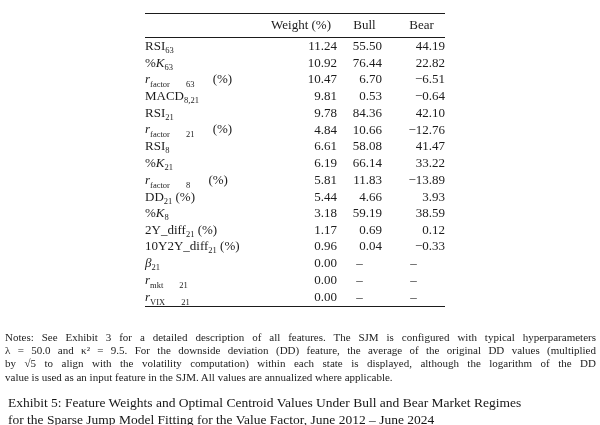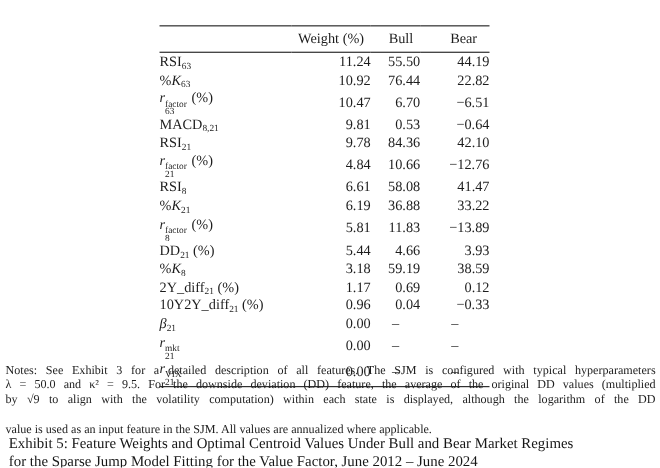--- a/index.html
+++ b/index.html
@@ -6,21 +6,21 @@
   body {
     width: 600px; height: 425px;
     background: #ffffff;
     color: #1c1c1c;
     font-family: "Liberation Serif", "DejaVu Serif", serif;
     position: relative;
     overflow: hidden;
   }
 
   
-  .table-block { position: absolute; left: 145px; top: 23px; }
+  .table-block { position: absolute; left: 145px; top: 13px; }
   table.exhibit {
     border-collapse: collapse;
     table-layout: fixed;
     width: 300px;
     font-size: 13px;
   }
   table.exhibit thead td {
     border-top: 1.5px solid #1b1b1b;
     border-bottom: 1px solid #1b1b1b;
     text-align: center;
@@ -44,39 +44,40 @@
   td.num.dash { text-align: center; }
 
   .it { font-style: italic; }
   sub.sb {
     font-size: 8.5px;
     line-height: 0;
     vertical-align: -2.5px;
   }
   .supsub {
     display: inline-flex;
-    flex-direction: column;
+    flex-direction: row;
     align-items: flex-start;
     font-size: 8.5px;
     line-height: 7px;
     vertical-align: -4px;
-    margin-right: 1px;
+    margin-right: 15px;
+    gap: 16px;
   }
 
   
   .notes {
     position: absolute;
     left: 5px; top: 331px;
     width: 591px;
     font-size: 11px;
     line-height: 13.2px;
     color: #222;
   }
   .note-line { text-align: justify; text-align-last: justify; }
-  .note-line.last { text-align-last: left; margin-top: 14px; }
+  .note-line.last { text-align-last: left; }
 
   
   .caption {
     position: absolute;
     left: 8px; top: 394px;
     width: 586px;
     font-size: 13.5px;
     line-height: 17px;
     color: #161616;
   }
@@ -145,21 +146,21 @@
         </tr>
         <tr>
           <td class="lbl"><span>RSI</span><sub class="sb">8</sub></td>
           <td class="num">6.61</td>
           <td class="num">58.08</td>
           <td class="num">41.47</td>
         </tr>
         <tr>
           <td class="lbl"><span>%</span><span class="it">K</span><sub class="sb">21</sub></td>
           <td class="num">6.19</td>
-          <td class="num">36.88</td>
+          <td class="num">66.14</td>
           <td class="num">33.22</td>
         </tr>
         <tr>
           <td class="lbl"><span class="it">r</span><span class="supsub">
               <span>factor</span>
               <span>8</span>
             </span><span> (%)</span></td>
           <td class="num">5.81</td>
           <td class="num">11.83</td>
           <td class="num">−13.89</td>
@@ -212,20 +213,20 @@
           <td class="num dash">–</td>
           <td class="num dash">–</td>
         </tr>
       </tbody>
   </table>
 </div>
 
 <div class="notes">
   <div class="note-line">Notes: See Exhibit 3 for a detailed description of all features. The SJM is configured with typical hyperparameters</div>
   <div class="note-line">λ = 50.0 and κ² = 9.5. For the downside deviation (DD) feature, the average of the original DD values (multiplied</div>
-  <div class="note-line">by √9 to align with the volatility computation) within each state is displayed, although the logarithm of the DD</div>
+  <div class="note-line">by √5 to align with the volatility computation) within each state is displayed, although the logarithm of the DD</div>
   <div class="note-line last">value is used as an input feature in the SJM. All values are annualized where applicable.</div>
 </div>
 
 <div class="caption">
   <div>Exhibit 5: Feature Weights and Optimal Centroid Values Under Bull and Bear Market Regimes</div>
   <div>for the Sparse Jump Model Fitting for the Value Factor, June 2012 – June 2024</div>
 </div>
 
 </body></html>

